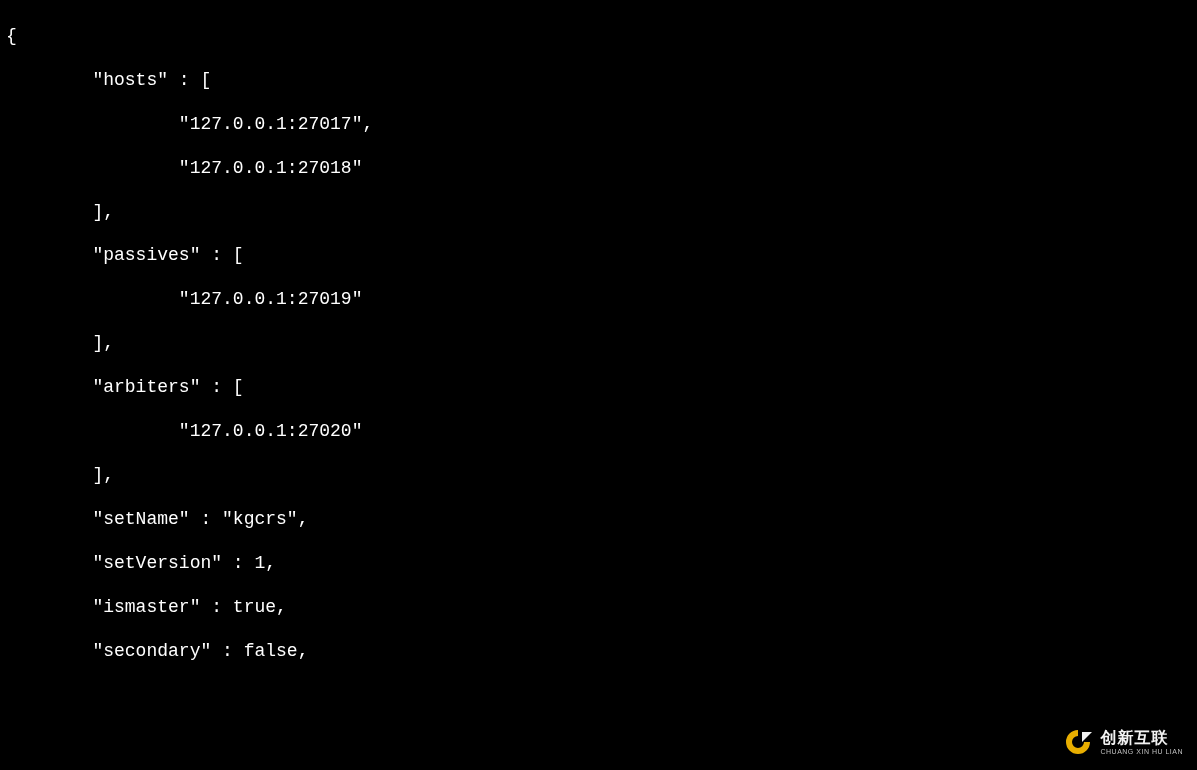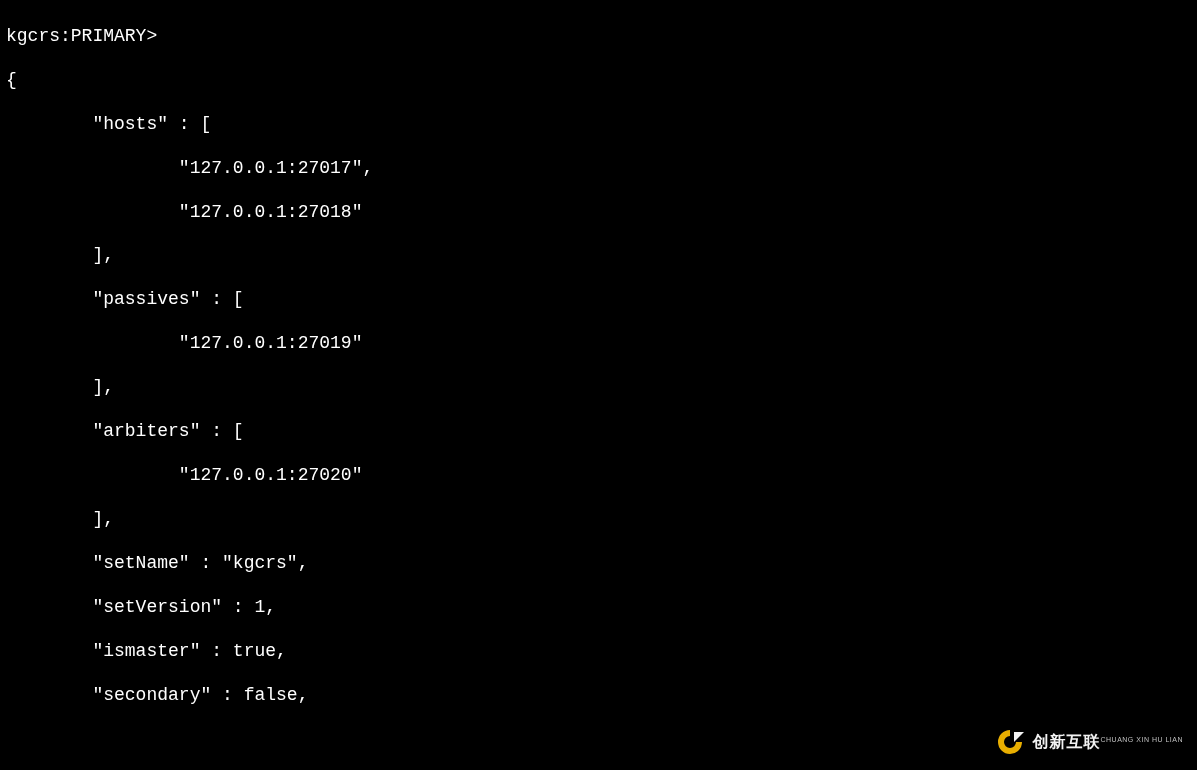--- a/index.html
+++ b/index.html
@@ -36,21 +36,21 @@
       width: 32px;
       height: 32px;
       position: relative;
     }
     .watermark-icon svg {
       width: 32px;
       height: 32px;
     }
     .watermark-text {
       display: flex;
-      flex-direction: row;
+      flex-direction: column;
       line-height: 1;
     }
     .watermark-text .cn {
       font-size: 16px;
       font-weight: bold;
       color: #ffffff;
       font-family: "Microsoft YaHei", sans-serif;
       letter-spacing: 1px;
     }
     .watermark-text .en {
@@ -58,21 +58,20 @@
       color: #cccccc;
       font-family: Arial, sans-serif;
       letter-spacing: 0.5px;
       margin-top: 2px;
     }
   </style>
 </head>
 <body>
 
 <div class="terminal">
-<div>kgcrs:PRIMARY&gt;</div>
 <div>{</div>
 <div>        "hosts" : [</div>
 <div>                "127.0.0.1:27017",</div>
 <div>                "127.0.0.1:27018"</div>
 <div>        ],</div>
 <div>        "passives" : [</div>
 <div>                "127.0.0.1:27019"</div>
 <div>        ],</div>
 <div>        "arbiters" : [</div>
 <div>                "127.0.0.1:27020"</div>

